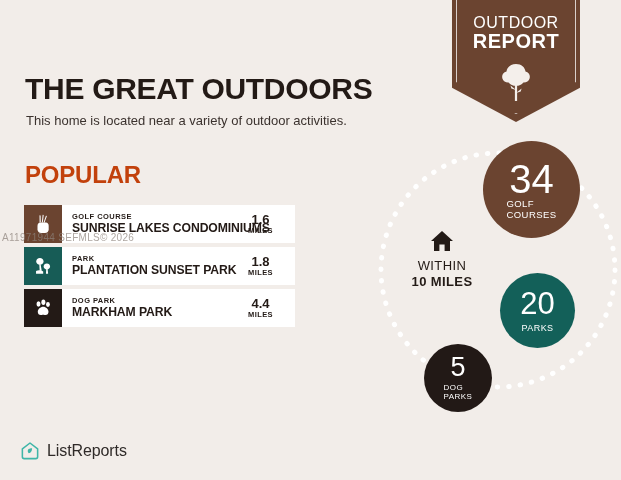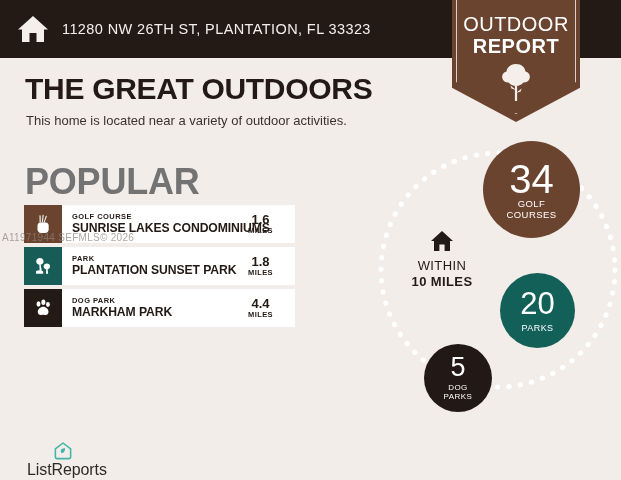--- a/index.html
+++ b/index.html
@@ -42,36 +42,36 @@
     border:1.5px solid rgba(255,255,255,.75);
     border-top:none;
     -webkit-clip-path:polygon(0 0,100% 0,100% 72%,50% 100%,0 72%);
     clip-path:polygon(0 0,100% 0,100% 72%,50% 100%,0 72%);
     box-sizing:border-box;
   }
   .badge-txt{
     position:absolute;left:0;top:14px;width:128px;text-align:center;
     color:#fff;line-height:1.08;
   }
-  .badge-l1{font-size:20px;letter-spacing:.5px;font-weight:400;display:block;}
+  .badge-l1{font-size:16px;letter-spacing:.5px;font-weight:400;display:block;}
   .badge-l2{font-size:20px;letter-spacing:.5px;font-weight:700;display:block;}
   .badge-tree{position:absolute;left:50%;top:62px;transform:translateX(-50%);width:34px;height:40px;}
 
   
   .title{
     position:absolute;left:25px;top:72px;
     font-size:30px;font-weight:700;letter-spacing:-0.3px;color:#231a16;
   }
   .subtitle{
     position:absolute;left:26px;top:113px;
     font-size:13px;color:#3b322e;font-weight:400;
   }
   .popular{
     position:absolute;left:25px;top:161px;
-    font-size:36px;font-weight:700;letter-spacing:-0.2px;color:#737373;
+    font-size:24px;font-weight:700;letter-spacing:-0.2px;color:#c2410c;
   }
 
   
   .list{position:absolute;left:24px;top:205px;width:271px;}
   .row{
     position:relative;height:38px;margin-bottom:4px;
     background:#ffffff;display:flex;align-items:center;
   }
   .tile{width:38px;height:38px;flex:0 0 38px;display:flex;align-items:center;justify-content:center;}
   .tile.golf{background:#6b4430;}
@@ -92,61 +92,53 @@
     font-family:"Liberation Sans", sans-serif;
     letter-spacing:.3px;white-space:nowrap;z-index:5;
   }
 
   
   .stats{position:absolute;left:370px;top:130px;width:251px;height:300px;}
   .dots{position:absolute;left:0;top:0;}
   .circ{
     position:absolute;border-radius:50%;
     display:flex;flex-direction:column;align-items:center;justify-content:center;
-    color:#fff;text-align:center;line-height:1;
+    color:#fff;line-height:1;
   }
   .c-golf{left:113px;top:11px;width:97px;height:97px;background:#6b4430;}
   .c-park{left:130px;top:143px;width:75px;height:75px;background:#136059;}
   .c-dog{left:54px;top:214px;width:68px;height:68px;background:#221916;}
   .c-num{font-weight:400;}
   .c-golf .c-num{font-size:40px;}
   .c-park .c-num{font-size:31px;}
   .c-dog .c-num{font-size:27px;}
   .c-lbl{font-size:9.5px;letter-spacing:.45px;line-height:1.12;font-weight:400;}
   .c-park .c-lbl{font-size:9px;margin-top:4px;}
   .c-dog .c-lbl{font-size:8px;margin-top:3px;}
 
   .within{position:absolute;left:18px;top:100px;width:108px;text-align:center;}
   .within-home{width:24px;height:22px;display:block;margin:0 auto 6px;}
   .within-l1{font-size:13px;font-weight:400;letter-spacing:.4px;color:#231a16;line-height:1.2;}
   .within-l2{font-size:13px;font-weight:700;letter-spacing:.4px;color:#231a16;line-height:1.2;}
 
   
-  .footer-logo{position:absolute;left:20px;top:441px;display:flex;align-items:center;flex-direction:column;}
+  .footer-logo{position:absolute;left:20px;top:441px;display:flex;align-items:center;}
   .footer-logo svg{display:block;}
   .footer-logo-txt{margin-left:7px;font-size:16px;color:#2f2a28;font-weight:400;letter-spacing:-0.1px;}
   .disclaimer{
     position:absolute;left:277px;top:444px;width:320px;
     font-size:8.2px;line-height:1.45;color:#3b332f;
   }
   .disclaimer b{font-weight:700;}
 </style>
 </head>
 <body>
 
 <div class="page">
 
-  <div class="header">
-    <span class="header-home">
-      <svg viewBox="0 0 34 34" width="34" height="34" aria-hidden="true">
-        <path d="M17 4 L32 17.5 L28 17.5 L28 30 L20.5 30 L20.5 21 L13.5 21 L13.5 30 L6 30 L6 17.5 L2 17.5 Z" fill="#f4efeb"></path>
-      </svg>
-    </span>
-    <span class="header-addr">11280 NW 26TH ST, PLANTATION, FL 33323</span>
-  </div>
 
   <div class="badge">
     <div class="badge-inner"></div>
     <div class="badge-txt">
       <span class="badge-l1">OUTDOOR</span>
       <span class="badge-l2">REPORT</span>
     </div>
     <span class="badge-tree">
       <svg viewBox="0 0 34 40" width="34" height="40" aria-hidden="true">
         <path d="M17 2 C11.5 2 8 5.5 7.5 9.5 C4 10.5 2.5 13.5 3.4 16.4 C4.2 19 6.8 20.6 9.6 20.4 C11.2 22.6 14 23.8 17 23.8 C20 23.8 22.8 22.6 24.4 20.4 C27.2 20.6 29.8 19 30.6 16.4 C31.5 13.5 30 10.5 26.5 9.5 C26 5.5 22.5 2 17 2 Z" fill="#f4efeb"></path>

